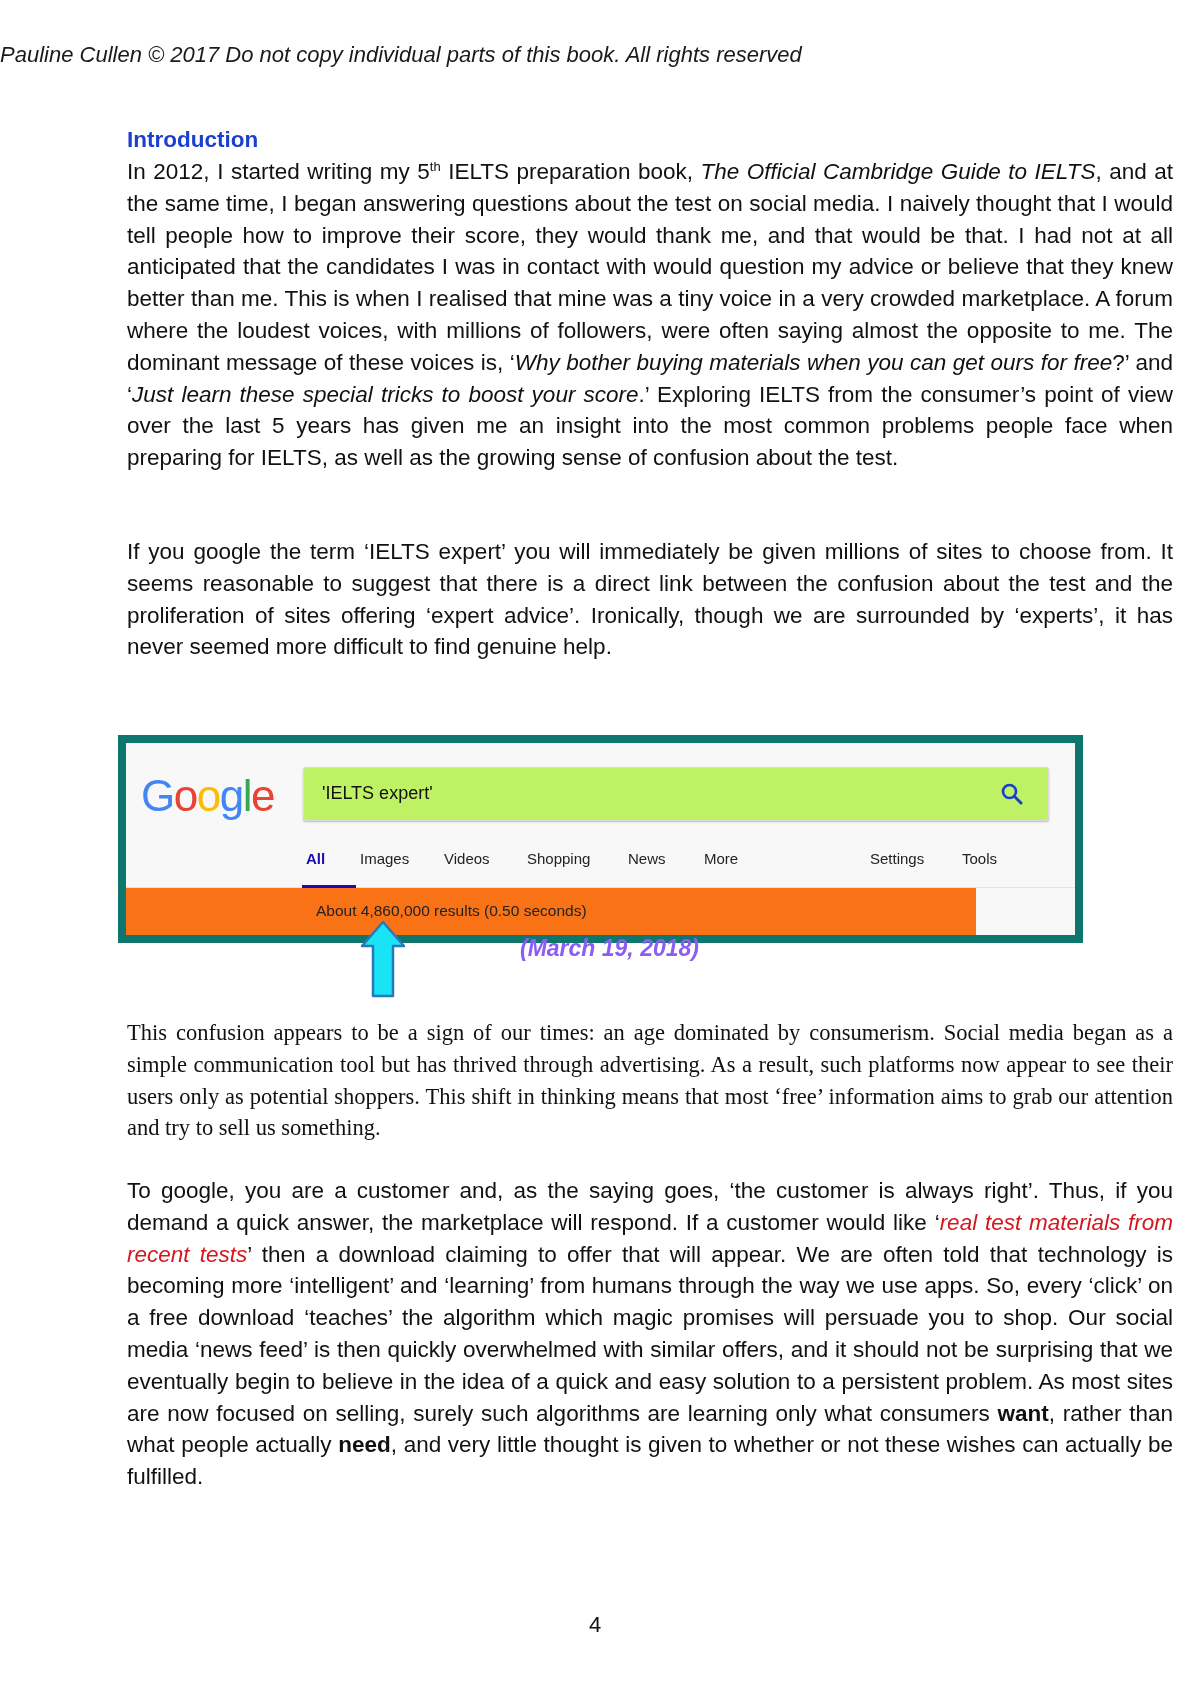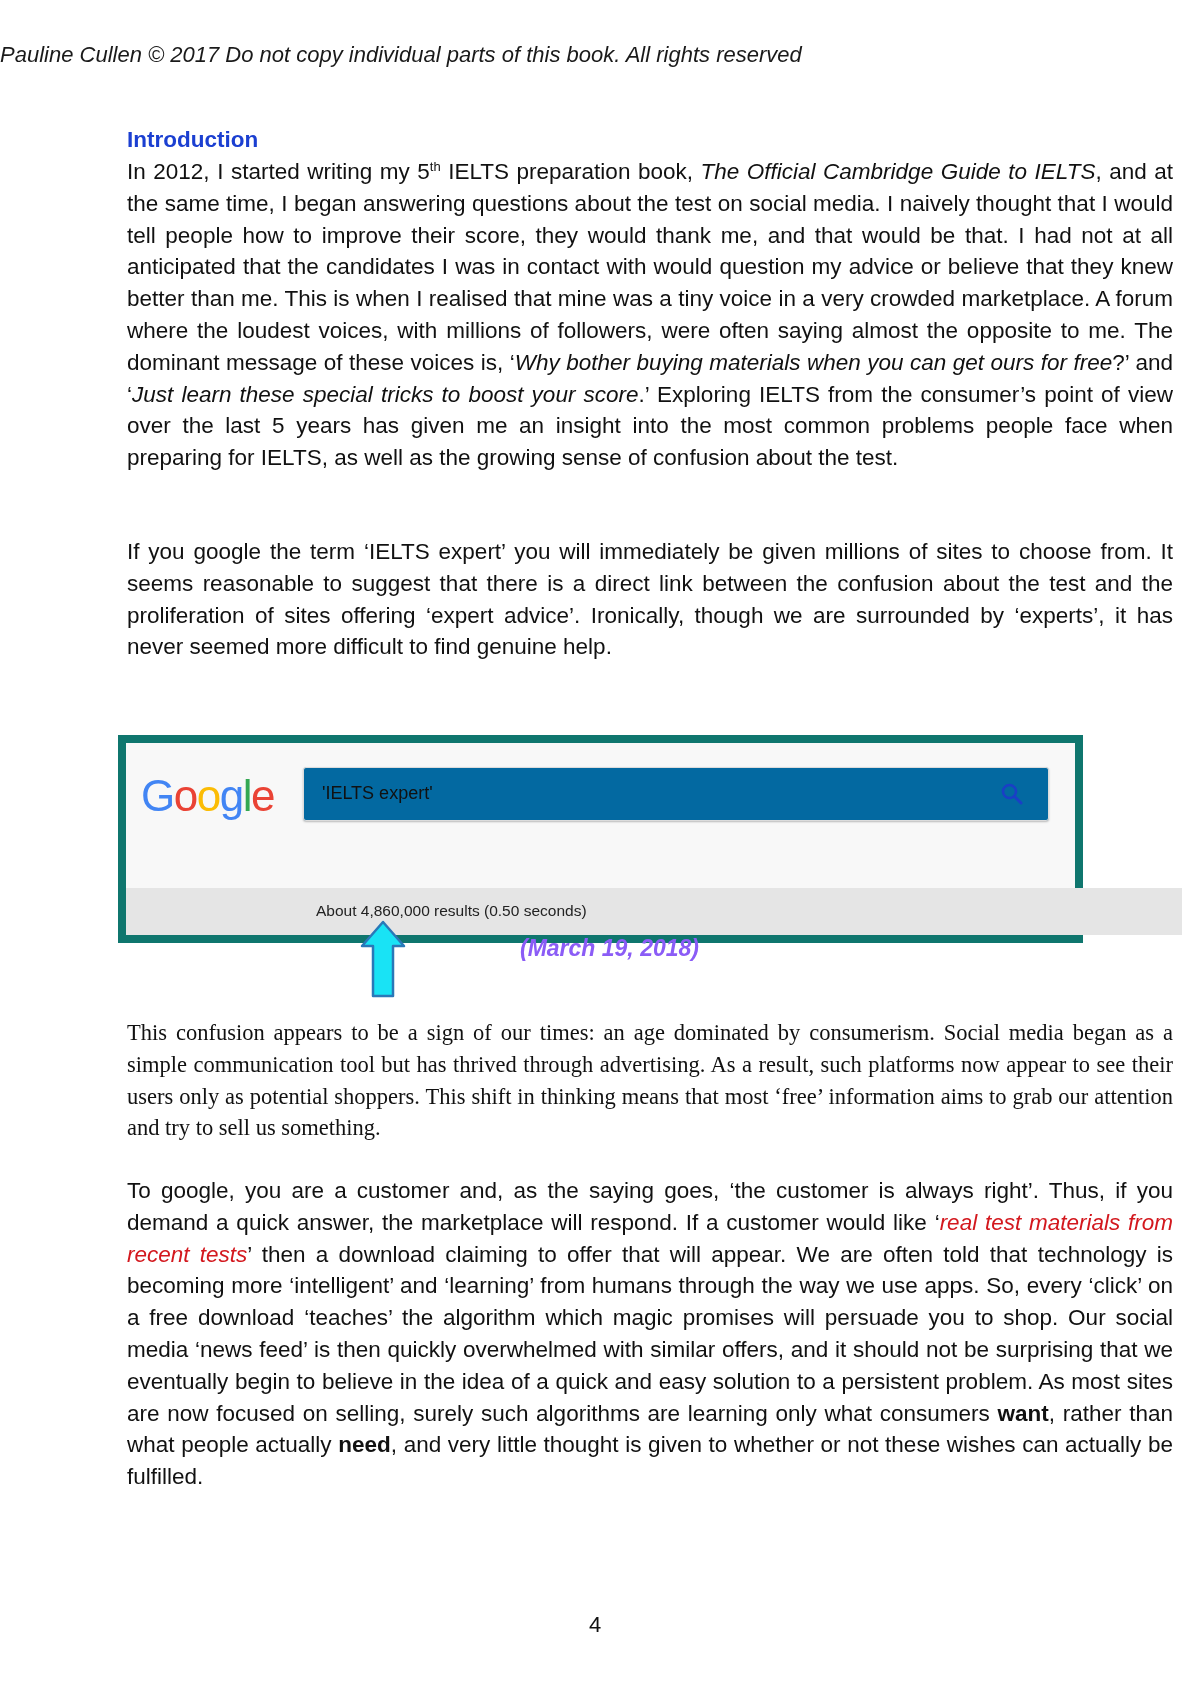--- a/index.html
+++ b/index.html
@@ -17,30 +17,30 @@
   #consumer { top: 1017px; font-family: Liberation Serif, serif; }
   #google-uni { top: 1175px; }
 
   
   .gshot { position: absolute; left: 118px; top: 735px; width: 949px; height: 192px;
            border: 8px solid #0f766e; background: #f8f8f8; box-sizing: content-box; }
   .glogo { position: absolute; left: 15px; top: 28px; font-size: 44px; letter-spacing: -1.5px;
            font-family: "Liberation Sans", sans-serif; }
   .glogo span { display: inline-block; }
   .gsearch { position: absolute; left: 177px; top: 24px; width: 744px; height: 52px;
-             background: #0369a1; border: 1px solid #dcdcdc; border-radius: 3px;
+             background: #bef264; border: 1px solid #dcdcdc; border-radius: 3px;
              box-shadow: 0 1px 2px rgba(0,0,0,0.25); }
   .gsearch-text { position: absolute; left: 18px; top: 15px; font-size: 18px; color: #111; }
   .gsearch-icon { position: absolute; right: 24px; top: 14px; width: 24px; height: 24px; }
   .gtabs { position: absolute; left: 0; top: 92px; width: 949px; height: 52px;
            border-bottom: 1px solid #e3e3e3; }
   .gtab { position: absolute; top: 15px; font-size: 15px; color: #222; cursor: pointer; }
   .gtab.active { color: #1a0dab; font-weight: bold; }
   .gtab-underline { position: absolute; left: 176px; bottom: -1px; width: 54px; height: 3px; background: #1a0dab; }
-  .gresults-area { position: absolute; left: 0; top: 145px; width: 1056px; height: 47px; background: #e5e5e5; }
+  .gresults-area { position: absolute; left: 0; top: 145px; width: 850px; height: 47px; background: #f97316; }
   .gresults { position: absolute; left: 190px; top: 14px; font-size: 15.5px; color: #222; }
 
   .caption { position: absolute; top: 935px; left: 520px; font-style: italic; font-weight: bold;
              font-size: 23px; color: #8b5cf6; }
   .arrow { position: absolute; left: 359px; top: 920px; width: 48px; height: 80px; }
 
   .pagenum { position: absolute; top: 1612px; left: 0; width: 1190px; text-align: center; font-size: 22px; color: #111; }
 </style>
 </head>
 <body>
@@ -60,20 +60,31 @@
   <div class="glogo">
     <span id="glogo-letters"><span style="color: rgb(66, 133, 244);">G</span><span style="color: rgb(234, 67, 53);">o</span><span style="color: rgb(251, 188, 5);">o</span><span style="color: rgb(66, 133, 244);">g</span><span style="color: rgb(52, 168, 83);">l</span><span style="color: rgb(234, 67, 53);">e</span></span>
   </div>
   <div class="gsearch">
     <span class="gsearch-text">'IELTS expert'</span>
     <svg class="gsearch-icon" viewBox="0 0 24 24">
       <circle cx="9.5" cy="9.5" r="6.5" fill="none" stroke="#1a3fc6" stroke-width="2.6"></circle>
       <line x1="14.5" y1="14.5" x2="21" y2="21" stroke="#1a3fc6" stroke-width="3" stroke-linecap="round"></line>
     </svg>
   </div>
+  <div class="gtabs">
+    <span class="gtab active" style="left:180px">All</span>
+    <span class="gtab" style="left:234px">Images</span>
+    <span class="gtab" style="left:318px">Videos</span>
+    <span class="gtab" style="left:401px">Shopping</span>
+    <span class="gtab" style="left:502px">News</span>
+    <span class="gtab" style="left:578px">More</span>
+    <span class="gtab" style="left:744px">Settings</span>
+    <span class="gtab" style="left:836px">Tools</span>
+    <div class="gtab-underline"></div>
+  </div>
   <div class="gresults-area">
     <span class="gresults">About 4,860,000 results (0.50 seconds)</span>
   </div>
 </div>
 
 <svg class="arrow" viewBox="0 0 48 80">
   <polygon points="24,2 45,26 34,26 34,76 14,76 14,26 3,26" fill="#19e3f5" stroke="#2a78b8" stroke-width="2.5" stroke-linejoin="round"></polygon>
 </svg>
 <div class="caption">(March 19, 2018)</div>
 

